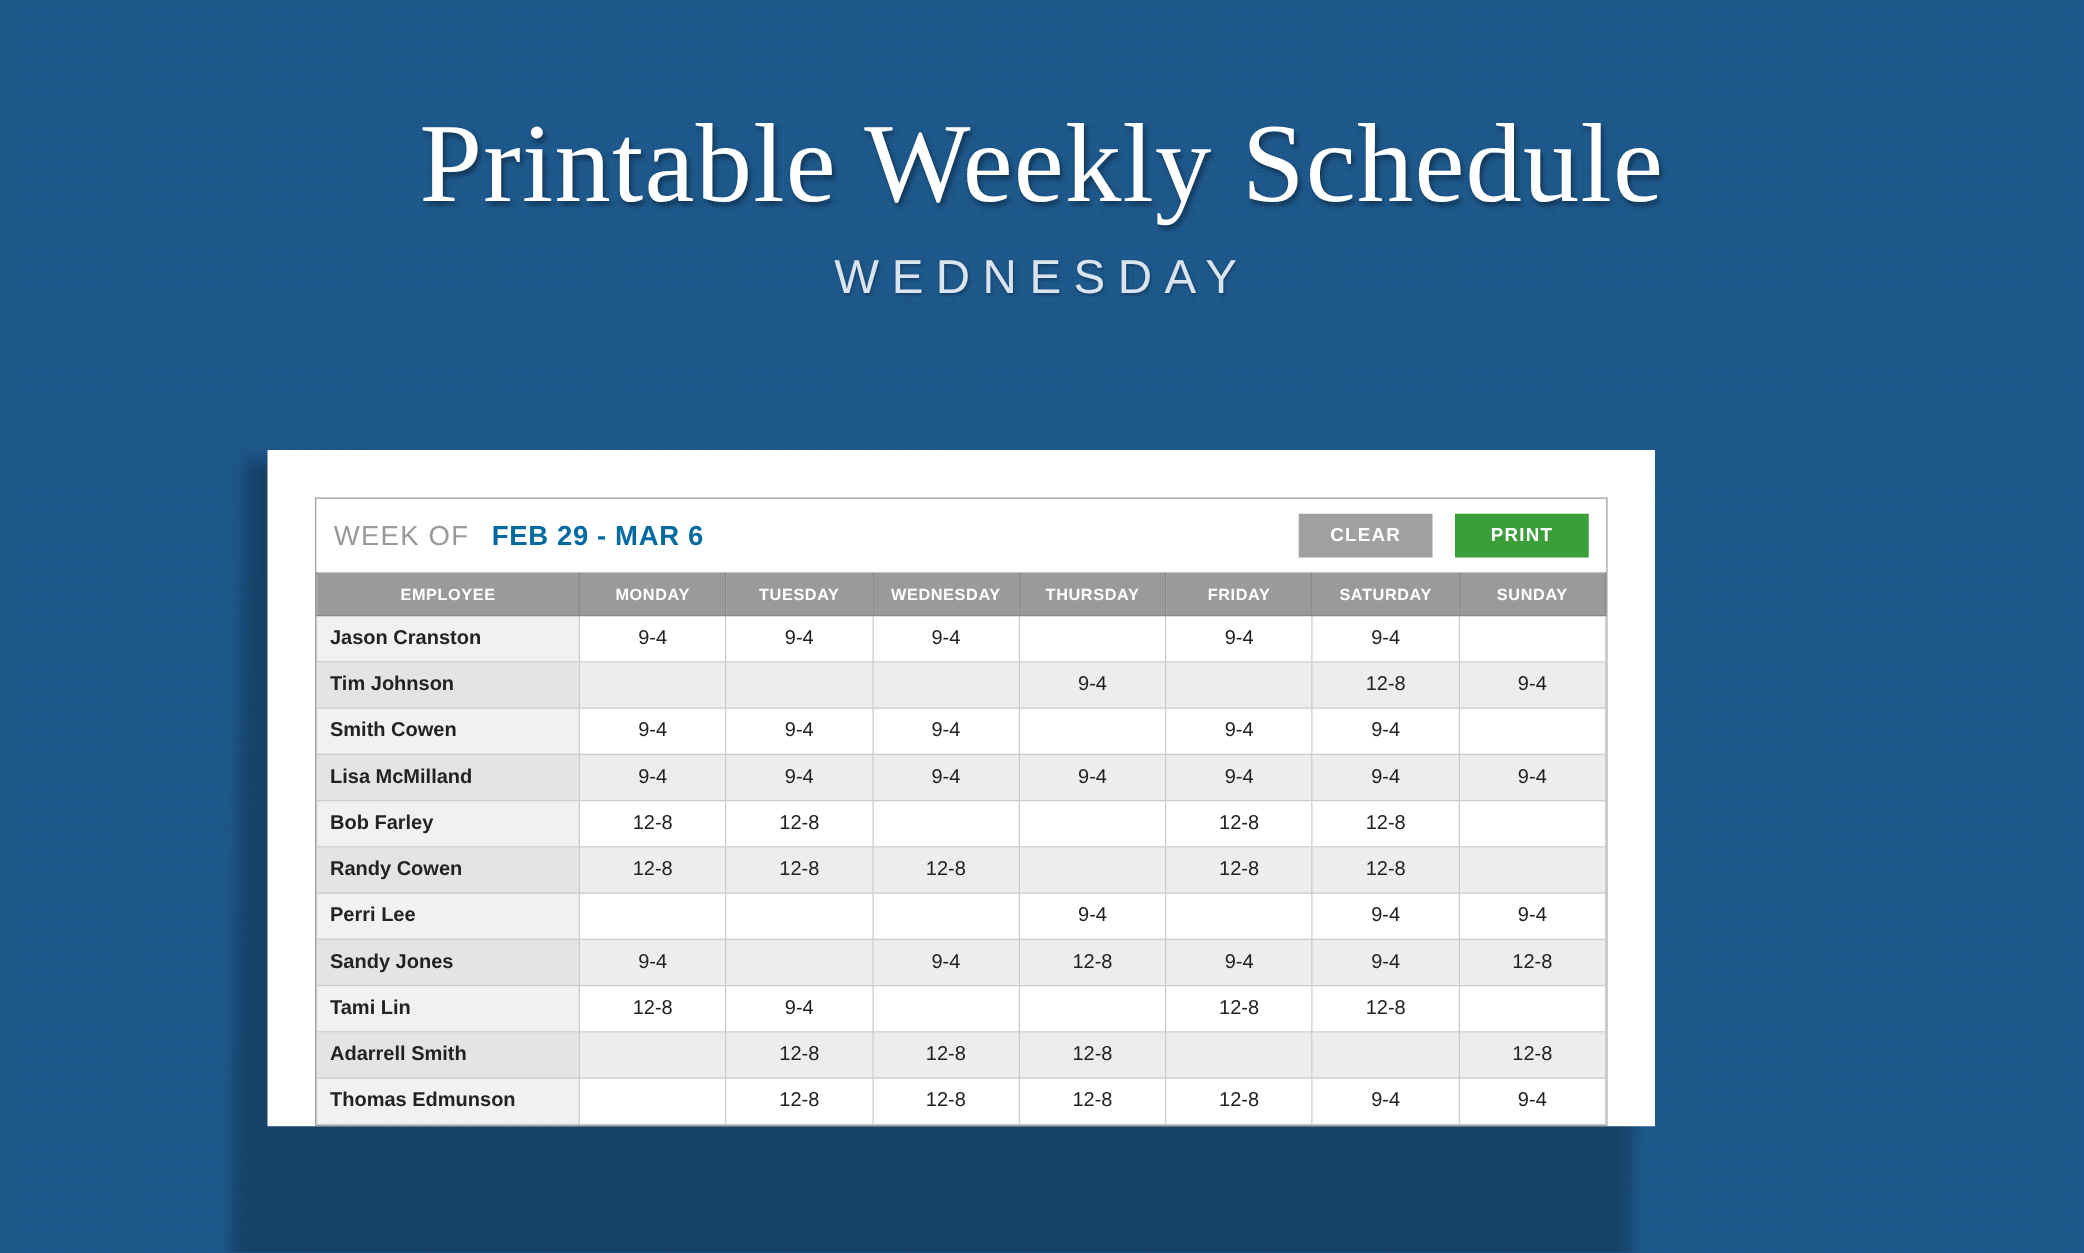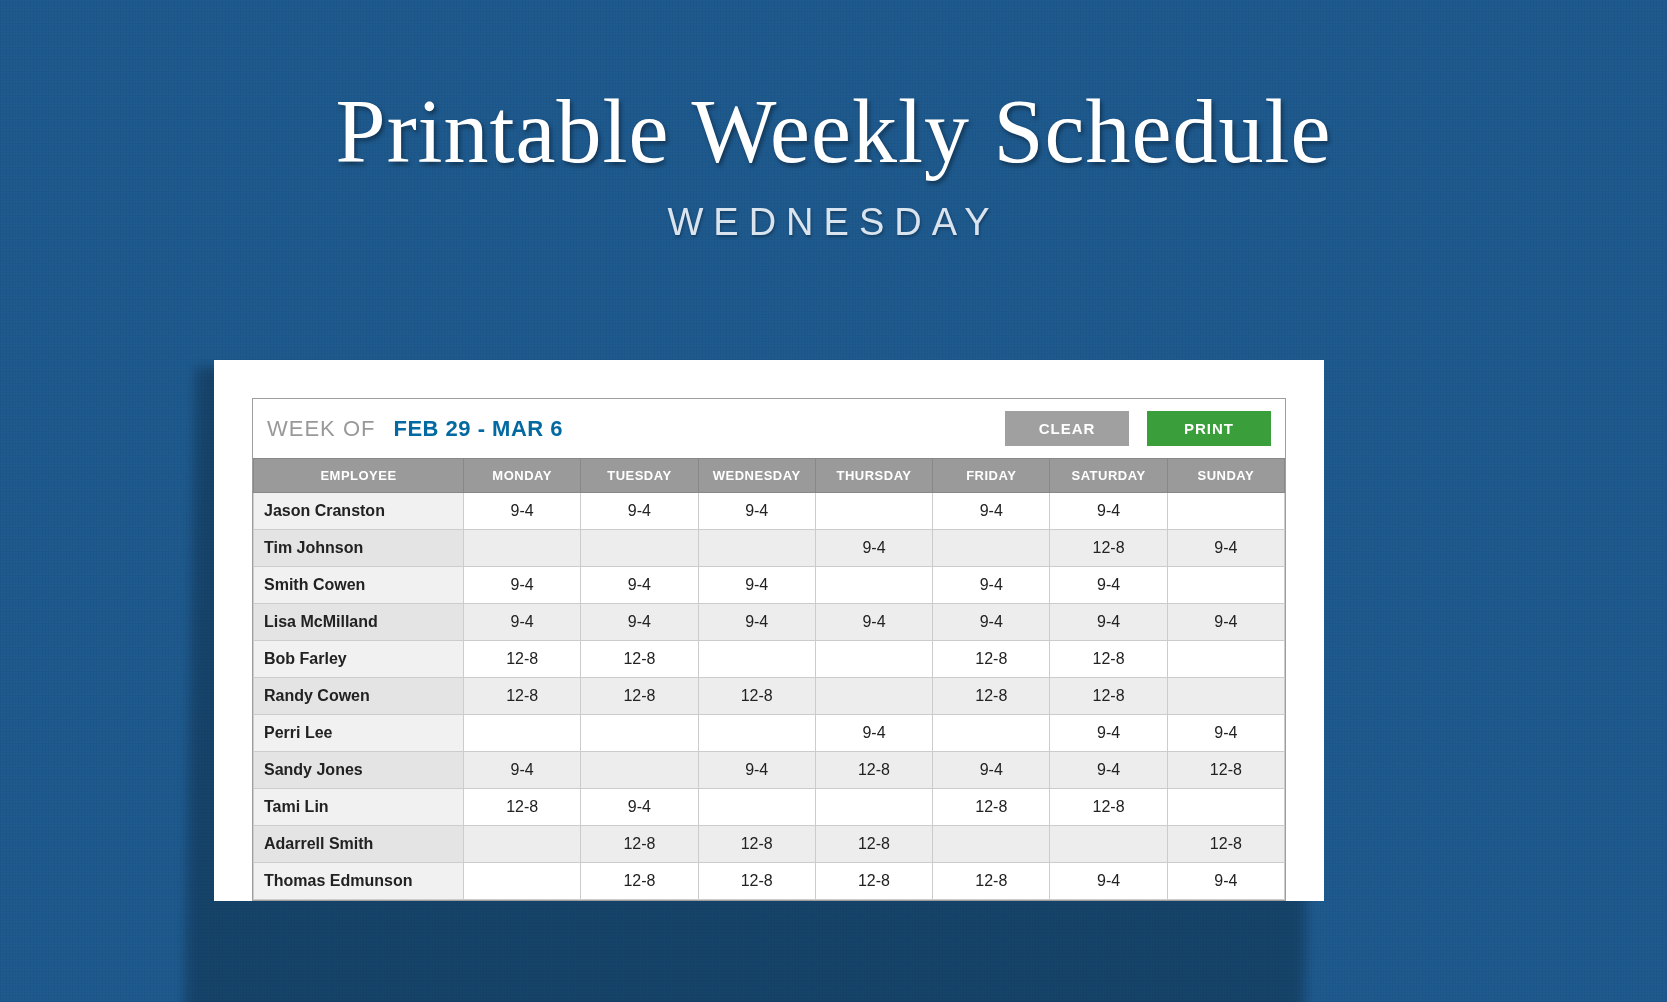--- a/index.html
+++ b/index.html
@@ -82,21 +82,21 @@
     .toolbar-spacer {
       flex: 1;
     }
     .btn {
       border: none;
       color: #fff;
       font-weight: 700;
       font-size: 15px;
       letter-spacing: 1px;
       padding: 9px 0;
-      width: 124px;
+      width: 107px;
       cursor: pointer;
       font-family: inherit;
     }
     .btn-clear {
       background: #a0a0a0;
     }
     .btn-print {
       background: #3a9e3a;
     }
     table.schedule {

